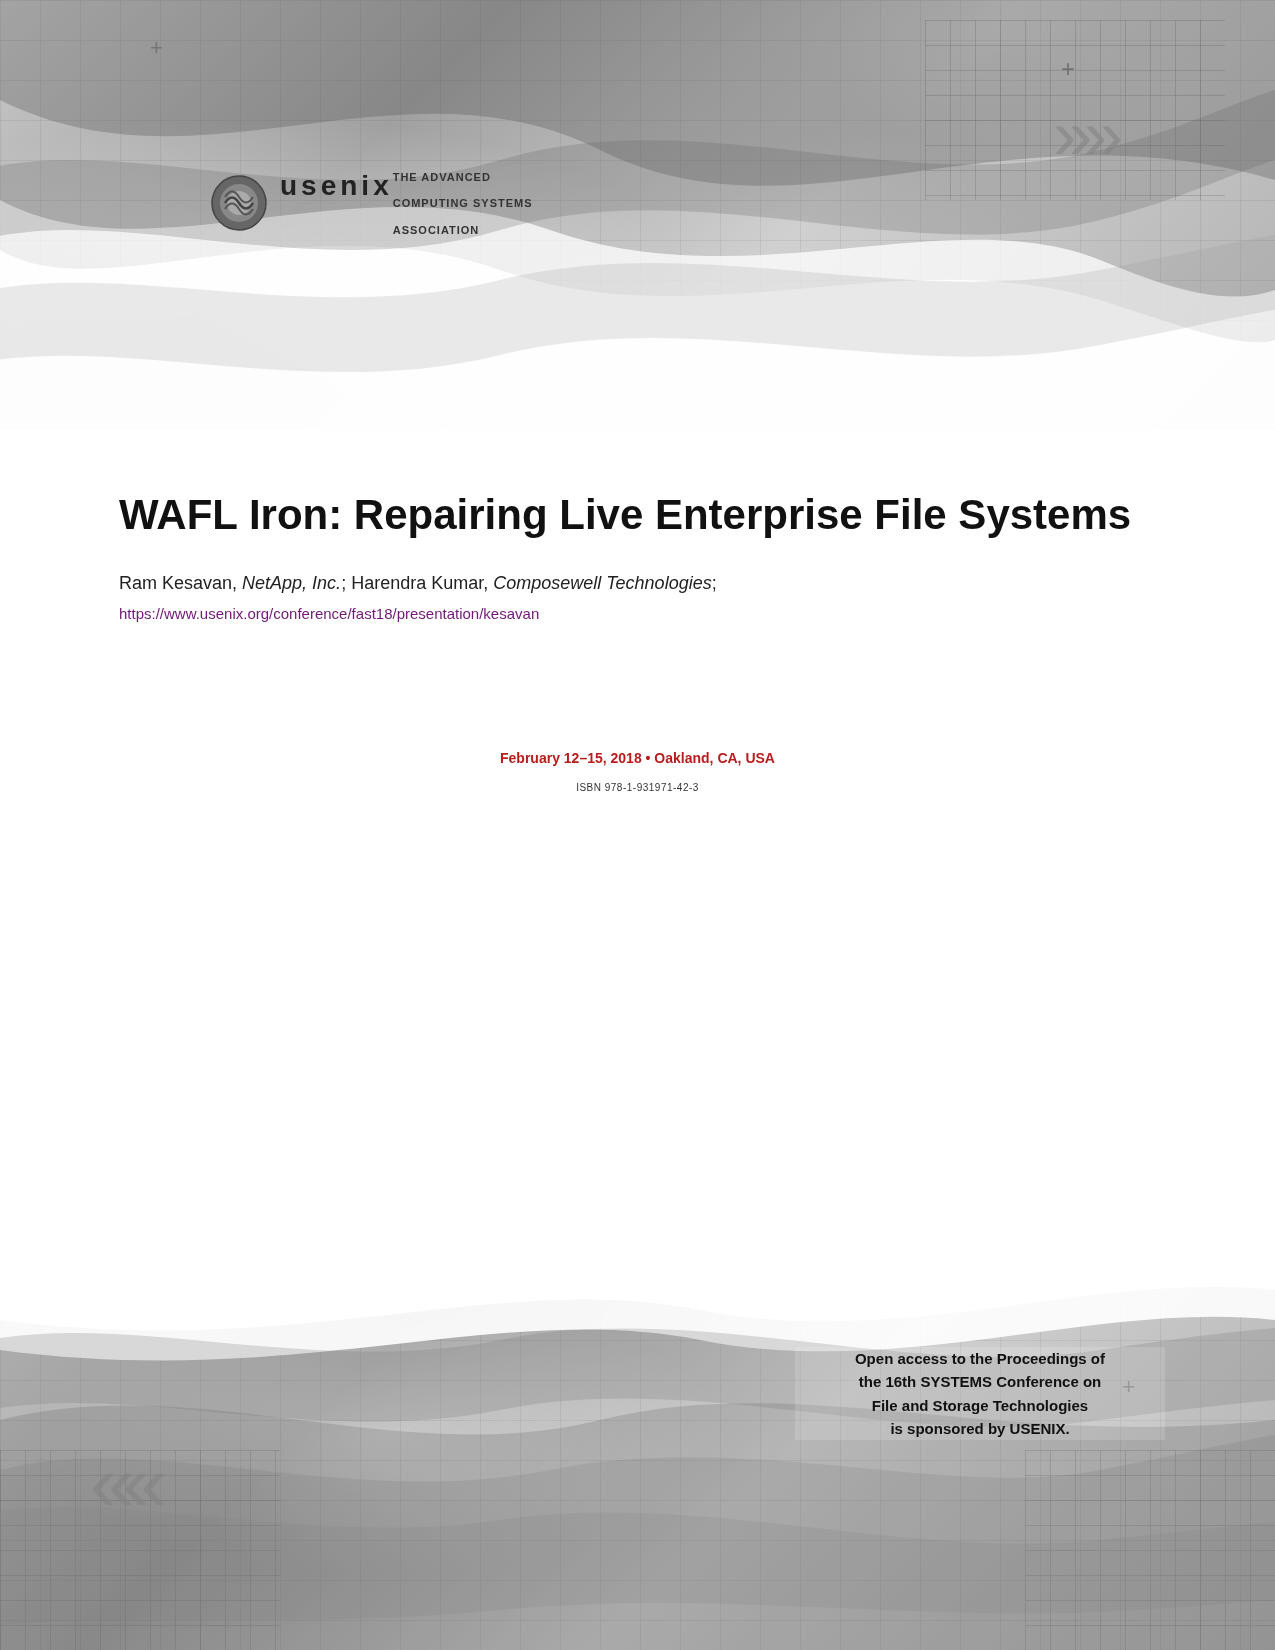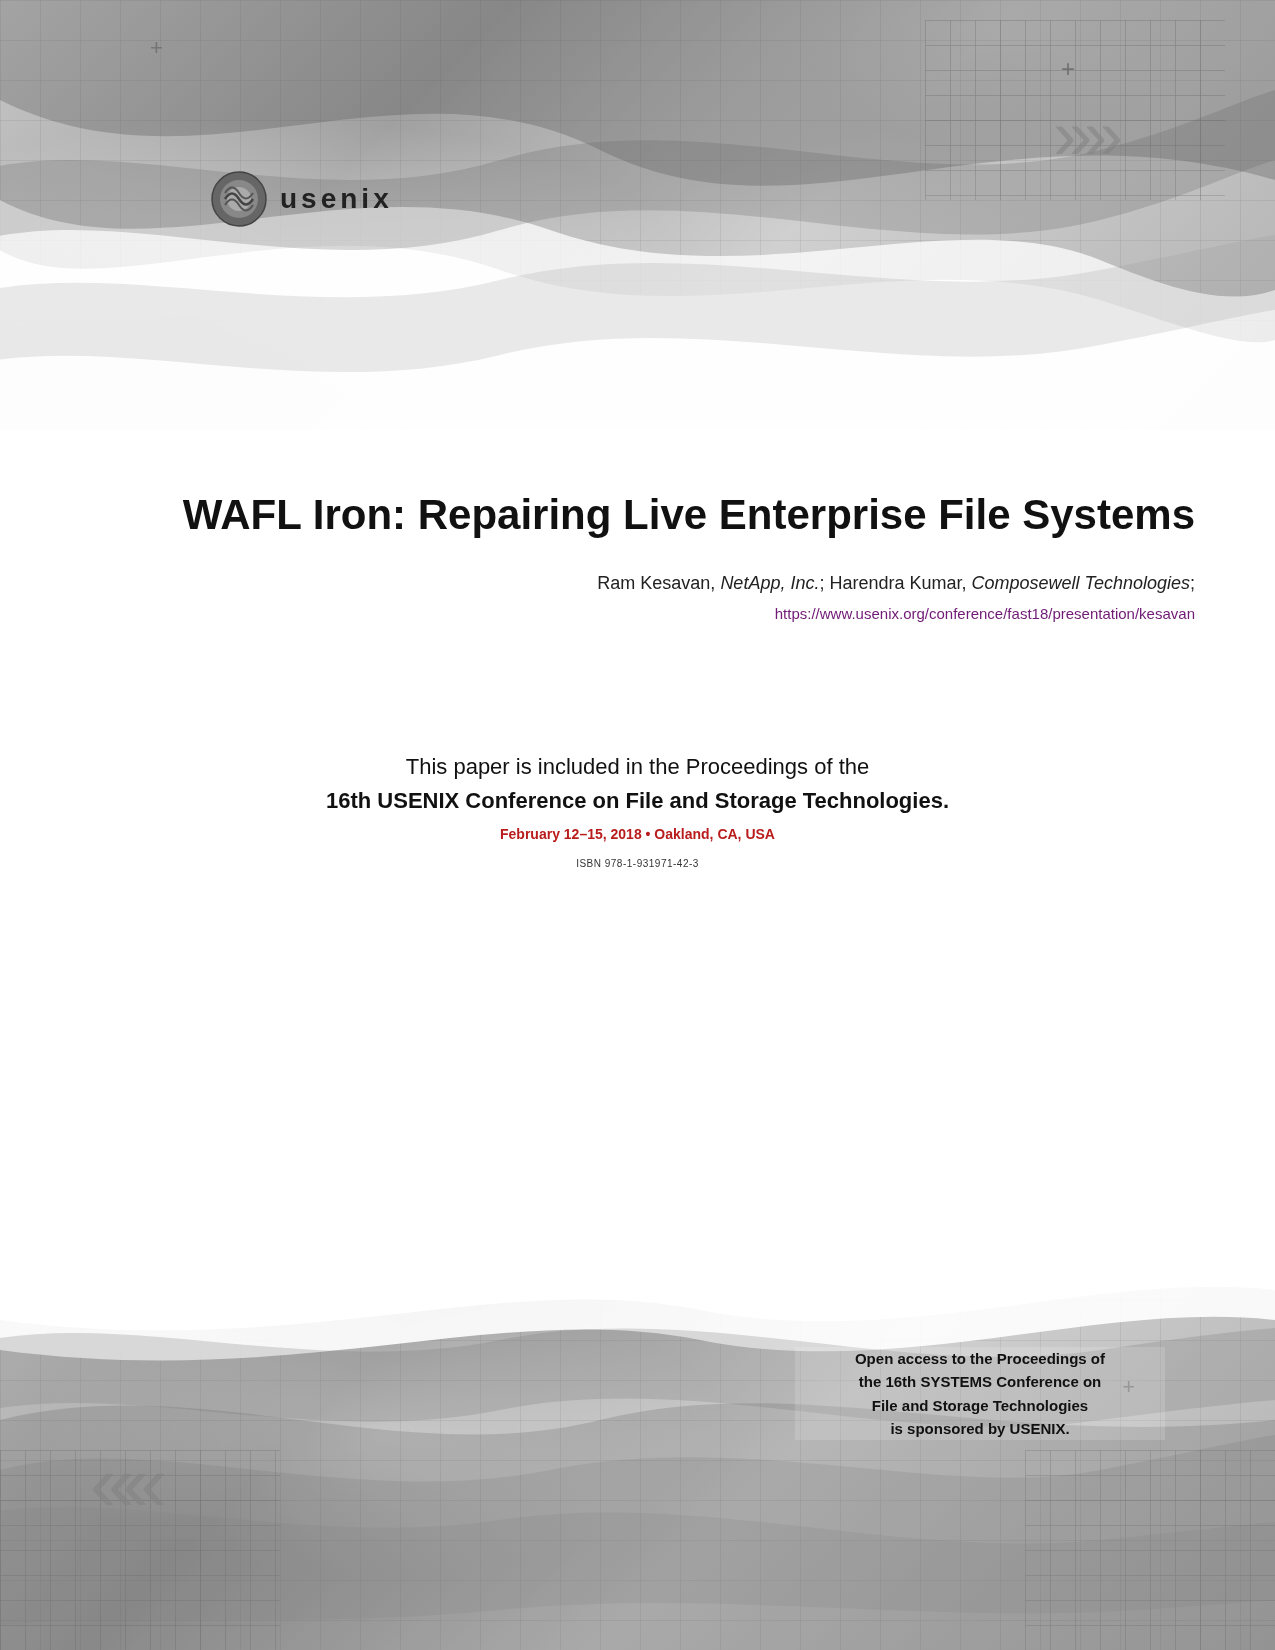--- a/index.html
+++ b/index.html
@@ -151,22 +151,22 @@
       line-height: 1.3;
       text-transform: uppercase;
     }
 
     
     .main-content {
       position: absolute;
       top: 430px;
       left: 0;
       width: 100%;
-      padding: 60px 80px 0 60px;
-      text-align: right;
+      padding: 60px 80px 0 119px;
+      text-align: left;
     }
 
     .paper-title {
       font-size: 42px;
       font-weight: bold;
       color: #111;
       line-height: 1.2;
       margin-bottom: 28px;
       font-family: Arial, 'Helvetica Neue', sans-serif;
     }
@@ -342,38 +342,39 @@
       <circle cx="29" cy="29" r="27" fill="#666" stroke="#444" stroke-width="1.5"></circle>
       <circle cx="29" cy="29" r="19" fill="#888"></circle>
       <circle cx="29" cy="29" r="12" fill="#aaa"></circle>
       <path d="M15,29 Q22,18 29,29 Q36,40 43,29" stroke="#444" stroke-width="2.5" fill="none"></path>
       <path d="M15,23 Q22,12 29,23 Q36,34 43,23" stroke="#555" stroke-width="2" fill="none"></path>
       <path d="M15,35 Q22,24 29,35 Q36,46 43,35" stroke="#555" stroke-width="2" fill="none"></path>
     </svg>
   </div>
   <div class="logo-text">
     <span class="logo-usenix">usenix</span>
+    <span class="logo-usenix" style="font-size:11px; font-weight:bold; letter-spacing:2px; color:#222; text-transform:uppercase; font-family:Arial;">
+      <span>THE ADVANCED</span><br>
+      <span>COMPUTING SYSTEMS</span><br>
+      <span>ASSOCIATION</span>
+    </span>
   </div>
 </div>
 
 <div class="content-area"></div>
 
 <div class="main-content">
   <h1 class="paper-title">WAFL Iron: Repairing Live Enterprise File Systems</h1>
   <div class="authors-line">
     Ram Kesavan, <em>NetApp, Inc.</em>; Harendra Kumar, <em>Composewell Technologies</em>;
   </div>
   <div class="paper-url">https://www.usenix.org/conference/fast18/presentation/kesavan</div>
 </div>
 
 <div class="proceedings-info">
-  <div class="proceedings-text">
-    <span>This paper is included in the Proceedings of the</span><br>
-    <strong>16th USENIX Conference on File and Storage Technologies.</strong>
-  </div>
   <div class="date-location">February 12–15, 2018 • Oakland, CA, USA</div>
   <div class="isbn">ISBN 978-1-931971-42-3</div>
 </div>
 
 <div class="bg-bottom">
   <div class="bg-top-pattern"></div>
   <div class="deco-grid-bl"></div>
   <div class="deco-grid-bottom-right"></div>
   <div class="deco-plus-br">+</div>
   <div class="wave-bottom">

